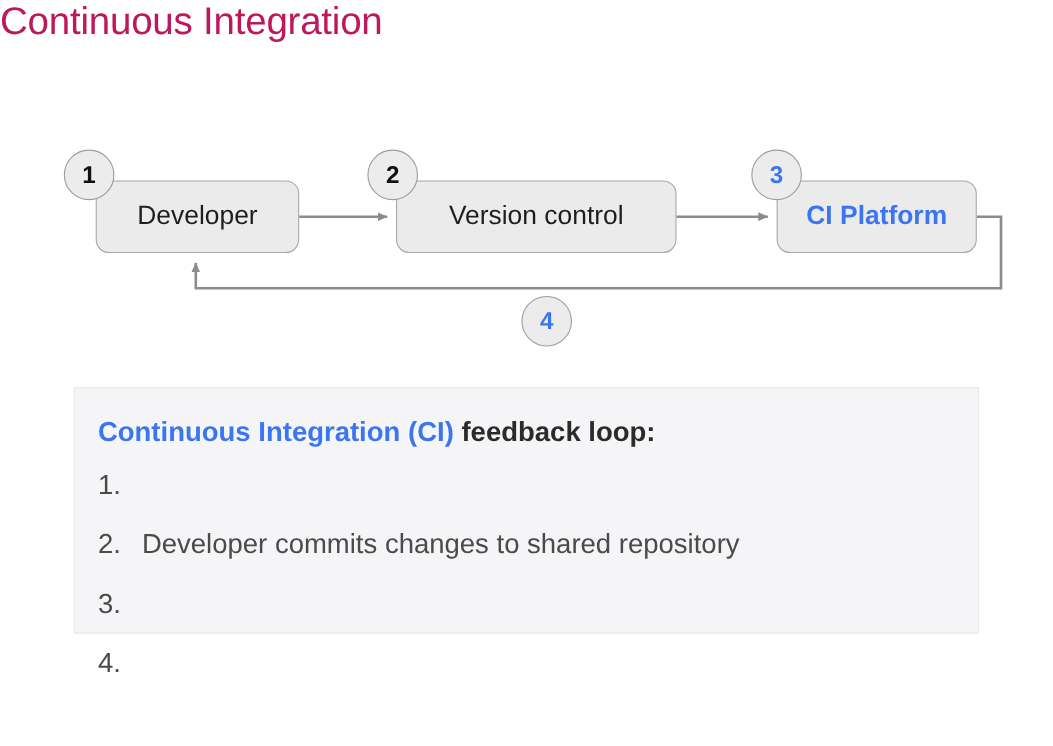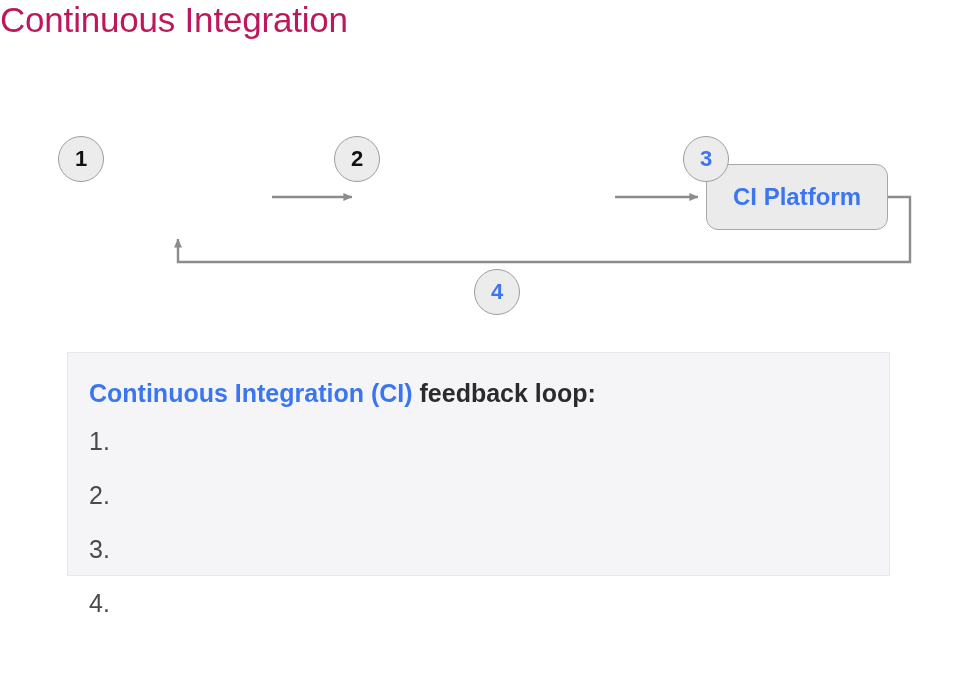--- a/index.html
+++ b/index.html
@@ -153,20 +153,26 @@
       </marker>
     </defs>
 
     <line x1="272" y1="197" x2="352" y2="197" stroke="#8c8c8c" stroke-width="2.4" marker-end="url(#arrowhead)"></line>
 
     <line x1="615" y1="197" x2="698" y2="197" stroke="#8c8c8c" stroke-width="2.4" marker-end="url(#arrowhead)"></line>
 
     <path d="M 888 197 L 910 197 L 910 262 L 178 262 L 178 239" fill="none" stroke="#8c8c8c" stroke-width="2.4" marker-end="url(#arrowhead-up)"></path>
   </svg>
 
+  <div class="node" id="node-developer">
+    <span>Developer</span>
+  </div>
+  <div class="node" id="node-version">
+    <span>Version control</span>
+  </div>
   <div class="node accent" id="node-ciplatform">
     <span>CI Platform</span>
   </div>
 
   <div class="badge" id="badge-1">1</div>
   <div class="badge" id="badge-2">2</div>
   <div class="badge accent" id="badge-3">3</div>
   <div class="badge accent" id="badge-4">4</div>
 </div>
 
@@ -174,20 +180,21 @@
   <div class="legend-heading">
     <span class="accent">Continuous Integration (CI)</span><span> feedback loop:</span>
   </div>
 
   <div class="legend-list">
     <div class="legend-item">
       <span class="legend-num">1.</span>
     </div>
     <div class="legend-item">
       <span class="legend-num">2.</span>
+      <span class="legend-text"><span class="accent"></span><span>Developer commits changes to shared repository</span></span>
     </div>
     <div class="legend-item">
       <span class="legend-num">3.</span>
     </div>
     <div class="legend-item">
       <span class="legend-num">4.</span>
     </div>
   </div>
 </div>
 

